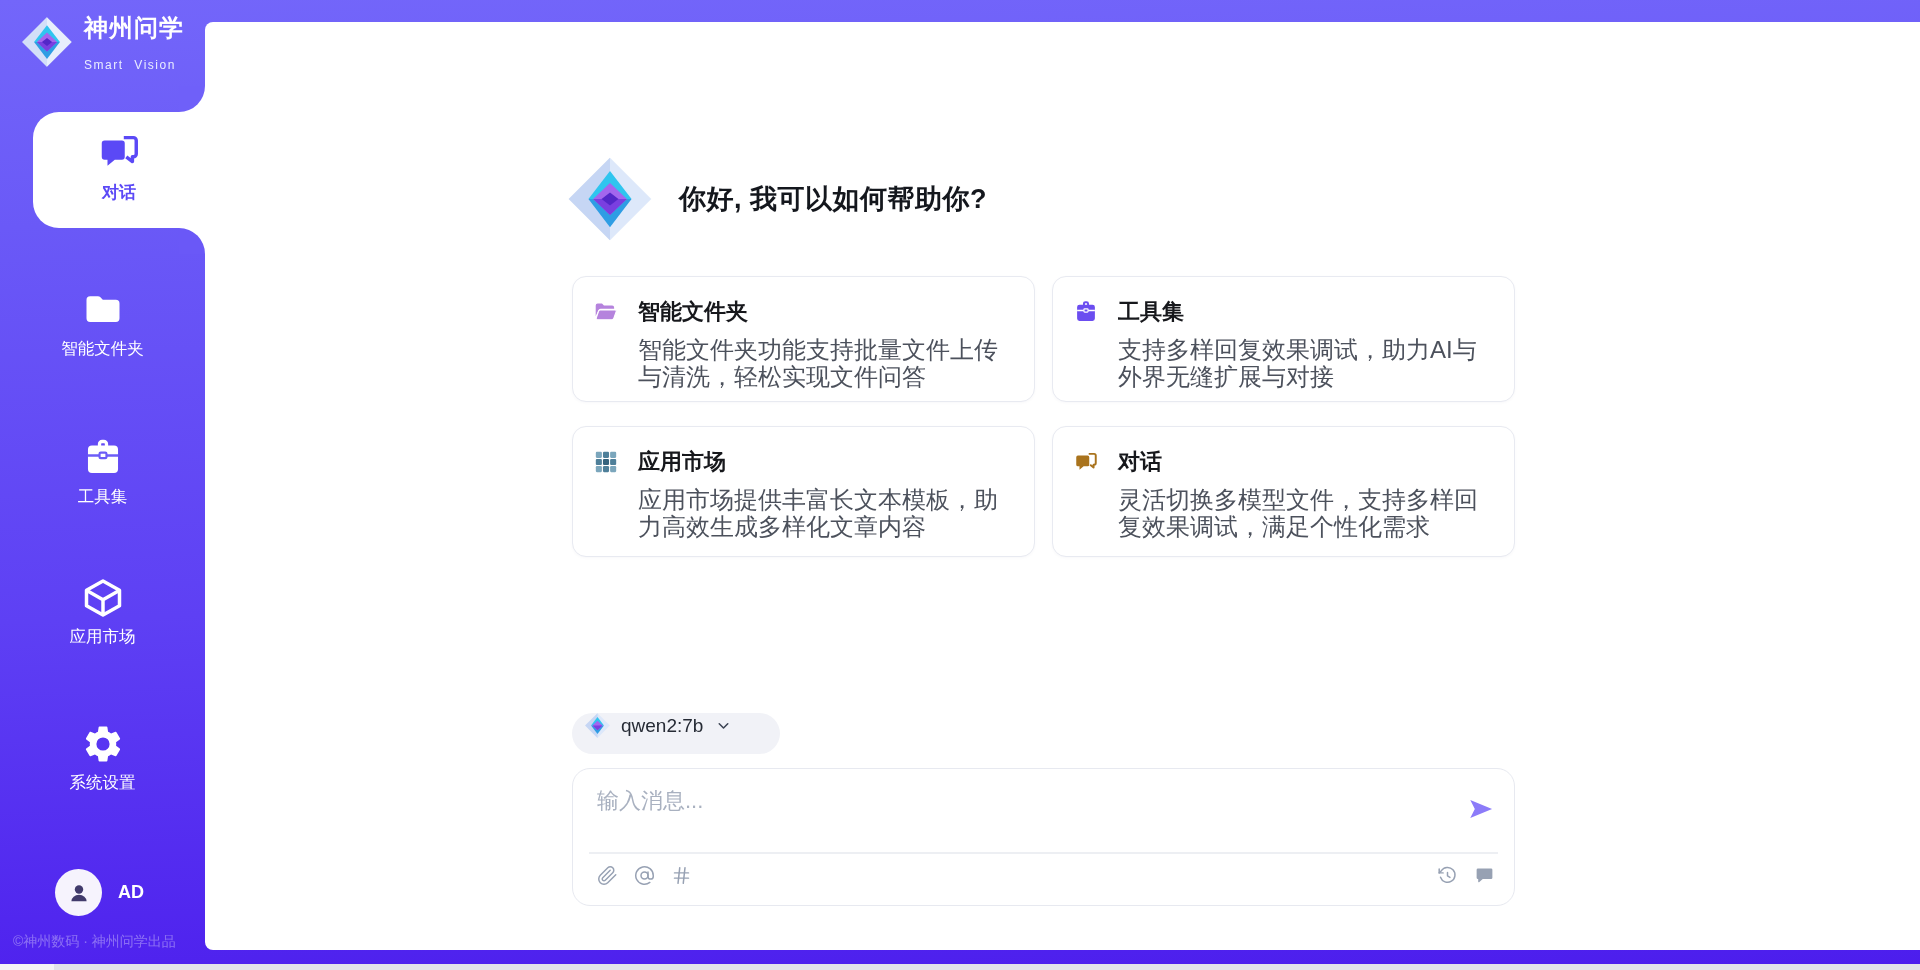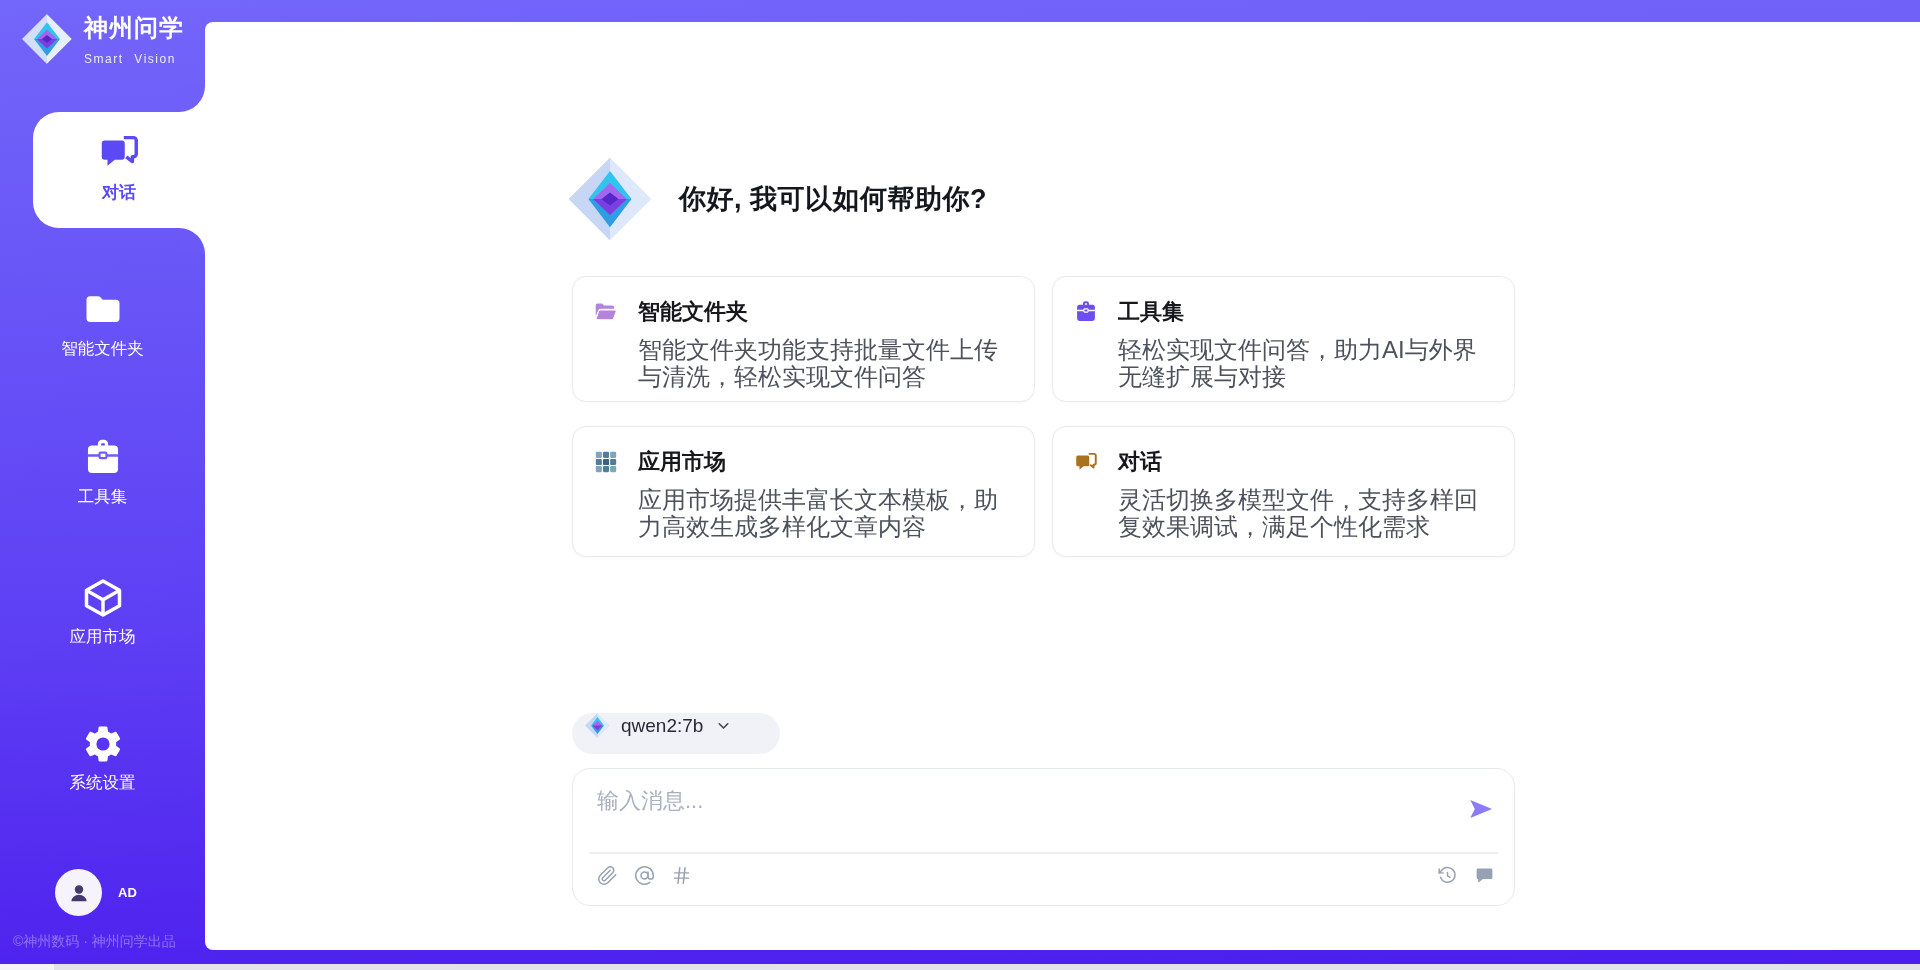--- a/index.html
+++ b/index.html
@@ -17,21 +17,21 @@
     background:#ffffff; border-radius:8px;
   }
 
   .scroll-strip { position:absolute; left:0; bottom:0; width:1920px; height:6px; background:#e2e3ea; }
   .scroll-strip .thumb { position:absolute; left:0; top:0; width:54px; height:6px; background:#f4f4f6; }
 
   
   .brand { position:absolute; left:20px; top:12px; display:flex; align-items:center; gap:10px; }
   .brand svg { width:54px; height:54px; }
   .brand-name { color:#fff; font-size:24px; font-weight:700; letter-spacing:1px; }
-  .brand-sub { color:#e9ecff; font-size:12px; letter-spacing:1.5px; word-spacing:6px; margin-top:8px; }
+  .brand-sub { color:#e9ecff; font-size:12px; letter-spacing:1.5px; word-spacing:6px; margin-top:14px; }
 
   .nav-item { position:absolute; left:0; width:205px; text-align:center; cursor:pointer; }
   .nav-icon { display:block; margin:0 auto; width:44px; height:44px; color:#ffffff; }
   .nav-icon svg { width:100%; height:100%; }
   .nav-label { display:block; margin-top:6px; color:#ffffff; font-size:16.5px; }
 
   .nav-item.active {
     left:33px; width:172px; top:112px; height:116px;
     background:#fff; border-radius:26px 0 0 26px; text-align:center;
   }
@@ -41,21 +41,21 @@
   .curve.top { top:-26px; } .curve.bottom { bottom:-26px; }
   .curve.top::after { content:""; position:absolute; inset:0; background:#6f60f9; border-bottom-right-radius:100%; }
   .curve.bottom::after { content:""; position:absolute; inset:0; background:#6a58f7; border-top-right-radius:100%; }
 
   .nav-item.n2 { top:288px; } .nav-item.n3 { top:436px; }
   .nav-item.n4 { top:576px; } .nav-item.n5 { top:722px; }
 
   .user-row { position:absolute; left:55px; top:869px; display:flex; align-items:center; gap:16px; cursor:pointer; }
   .avatar { width:47px; height:47px; border-radius:50%; background:#f6f3fd; display:flex; align-items:center; justify-content:center; color:#413a6b; }
   .avatar svg { width:28px; height:28px; }
-  .user-name { color:#fff; font-size:13px; font-weight:600; }
+  .user-name { color:#fff; font-size:18px; font-weight:600; }
 
   .side-footer { position:absolute; left:13px; top:933px; color:rgba(255,255,255,0.34); font-size:14px; }
 
   
   .greeting { position:absolute; left:360px; top:132px; display:flex; align-items:center; gap:24px; }
   .greeting svg { width:90px; height:90px; }
   .greeting h1 { font-size:27px; font-weight:800; color:#14171d; letter-spacing:.5px; }
 
   
   .cards {
@@ -223,21 +223,21 @@
         <div class="card-head">
           <span class="card-icon icon-toolset">
             <svg viewBox="0 0 24 24">
               <path d="M9.2 5.2v-.9A2.3 2.3 0 0 1 11.5 2h1a2.3 2.3 0 0 1 2.3 2.3v.9H18a2.2 2.2 0 0 1 2.2 2.2V18A2.2 2.2 0 0 1 18 20.2H6A2.2 2.2 0 0 1 3.8 18V7.4A2.2 2.2 0 0 1 6 5.2zm1.8 0h2v-.9a.3.3 0 0 0-.3-.3h-1.4a.3.3 0 0 0-.3.3z" fill="currentColor"></path>
               <path d="M3.8 10.6h6.2m4 0h6.2" stroke="#fff" stroke-width="1.3"></path>
               <rect x="10.1" y="9.1" width="3.8" height="3" rx=".7" fill="currentColor" stroke="#fff" stroke-width="1.1"></rect>
             </svg>
           </span>
           <span class="card-title">工具集</span>
         </div>
-        <p class="card-desc">轻松实现文件问答，助力AI与外界无缝扩展与对接</p>
+        <p class="card-desc">支持多样回复效果调试，助力AI与外界无缝扩展与对接</p>
       </div>
 
       <div class="card">
         <div class="card-head">
           <span class="card-icon">
             <svg viewBox="0 0 24 24">
               <rect x="2.6" y="2.6" width="5.6" height="5.6" rx="1" fill="#7ba6bc"></rect>
               <rect x="9.2" y="2.6" width="5.6" height="5.6" rx="1" fill="#4e7f99"></rect>
               <rect x="15.8" y="2.6" width="5.6" height="5.6" rx="1" fill="#7ba6bc"></rect>
               <rect x="2.6" y="9.2" width="5.6" height="5.6" rx="1" fill="#4e7f99"></rect>

